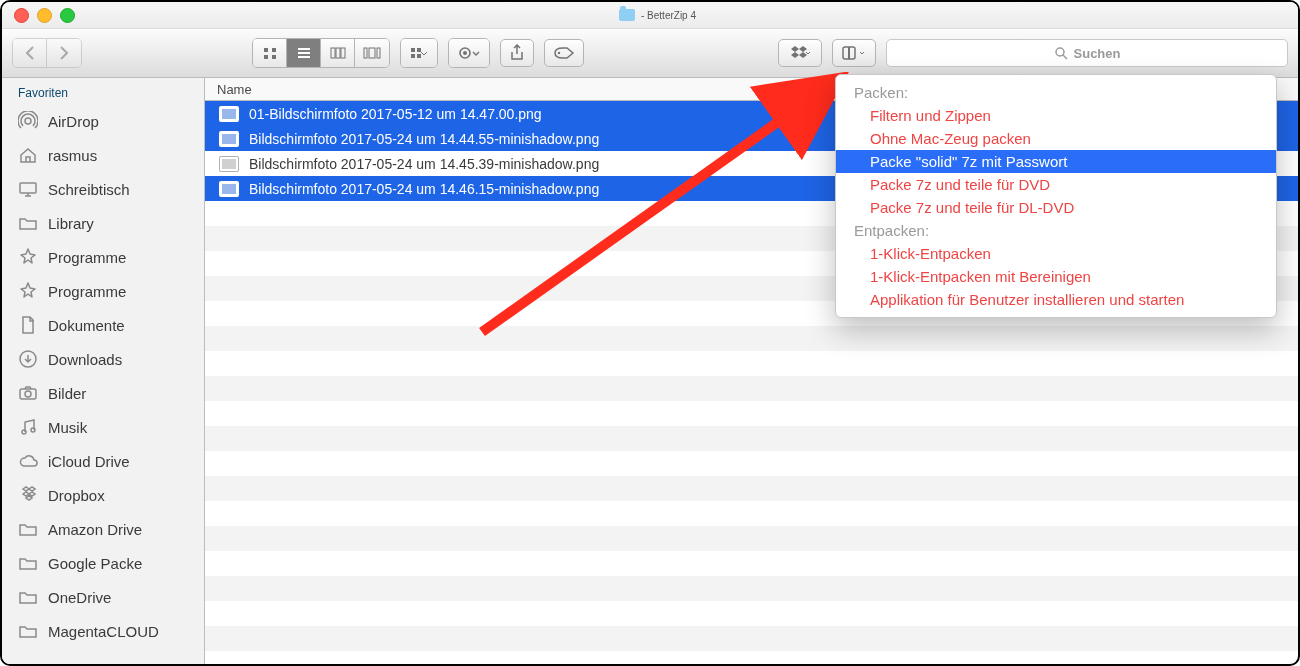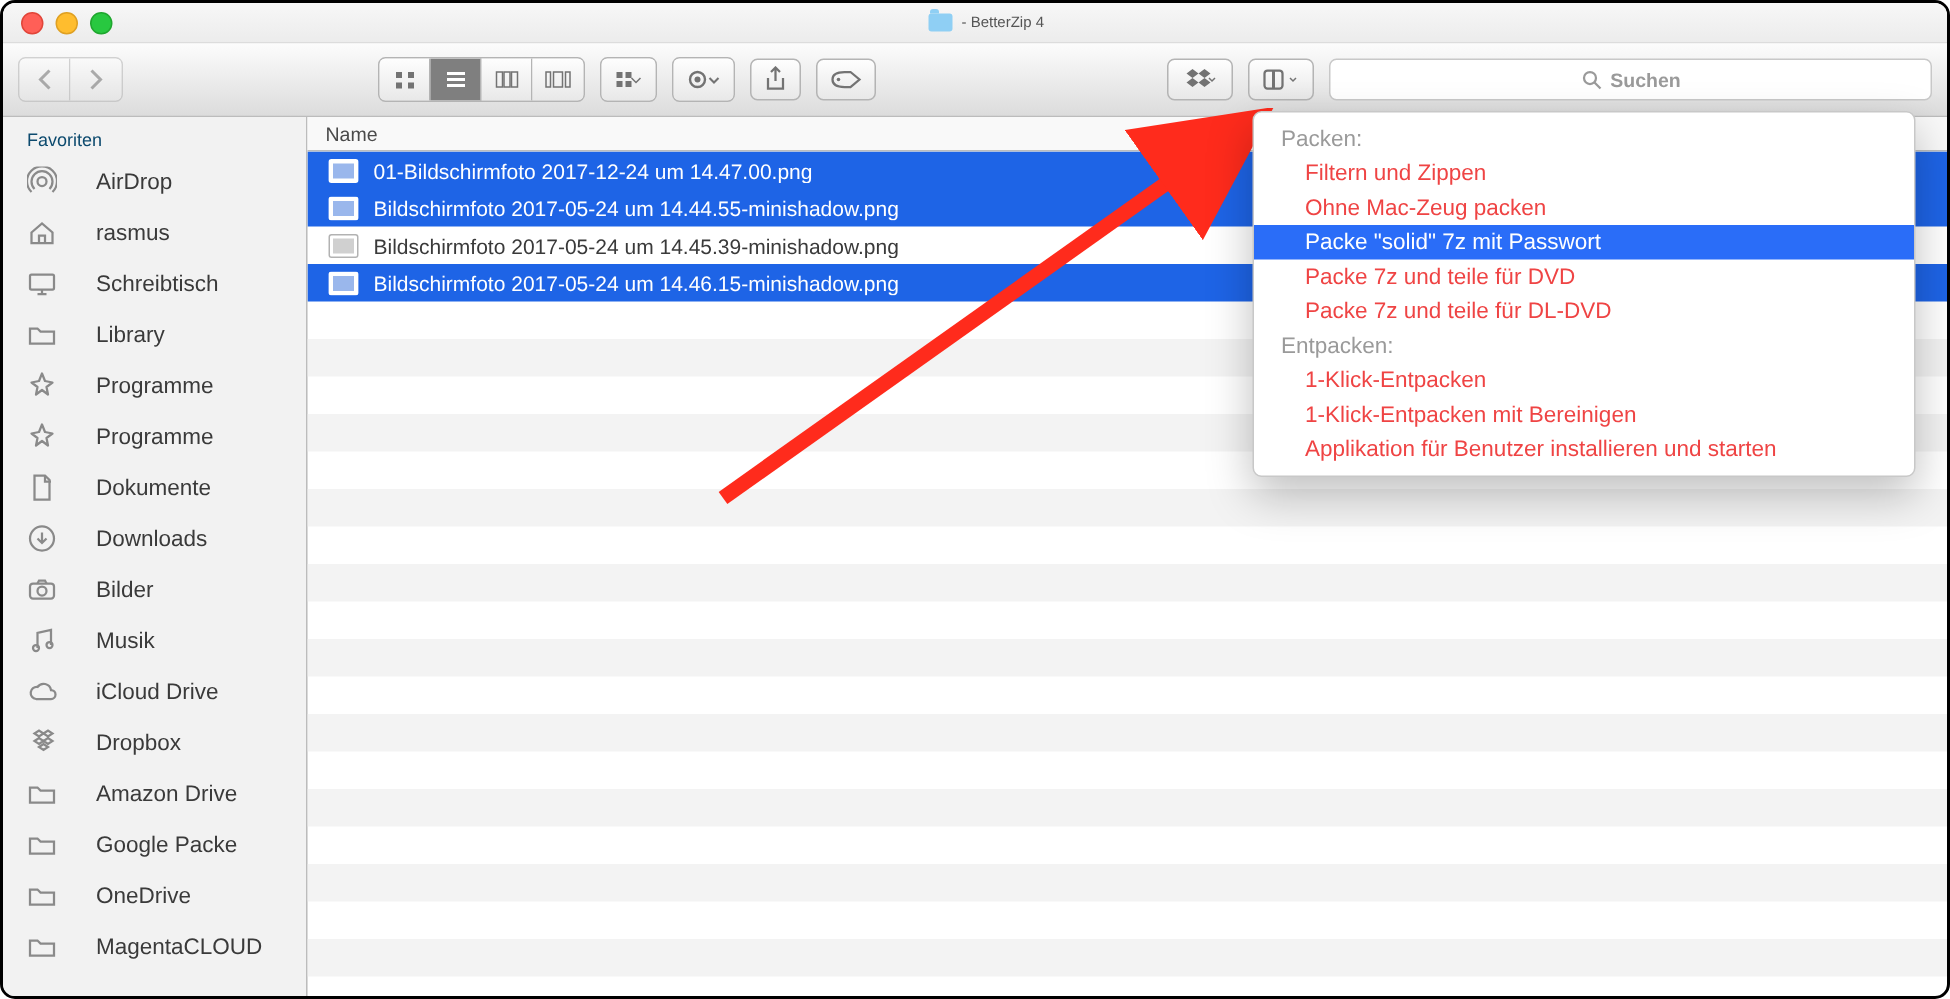--- a/index.html
+++ b/index.html
@@ -40,21 +40,21 @@
   .seg>button,.tb-btn{background:linear-gradient(#fefefe,#e8e8e8);border:none;border-right:1px solid #b4b4b4;height:28px;min-width:34px;display:flex;align-items:center;justify-content:center;padding:0 8px;color:var(--icon);}
   .seg>button:last-child{border-right:none;}
   .seg>button.active{background:#7f7f7f;color:#fff;}
   .tb-btn{border:1px solid #b4b4b4;border-radius:5px;}
   .spacer{flex:1;}
   .search{flex:0 0 400px;display:flex;align-items:center;height:26px;border:1px solid #c8c8c8;border-radius:5px;background:#fff;color:#9a9a9a;justify-content:center;gap:6px;font-size:13px;font-weight:bold;}
   
   .body{display:flex;height:590px;}
   .sidebar{width:202px;background:var(--sidebar-bg);border-right:1px solid var(--border);padding:6px 0 0 0;overflow:hidden;}
   .side-title{font-size:12px;color:#0c4a6e;padding:2px 16px 4px;}
-  .side-item{display:flex;align-items:center;gap:26px;padding:4px 16px;height:26px;font-size:15px;color:#3a3a3a;}
+  .side-item{display:flex;align-items:center;gap:10px;padding:4px 16px;height:26px;font-size:15px;color:#3a3a3a;}
   .side-item svg{width:20px;height:20px;color:#8a8a8a;flex:none;}
   
   .files{flex:1;display:flex;flex-direction:column;position:relative;}
   .columns{height:22px;display:flex;background:var(--header-bg);border-bottom:1px solid var(--border);font-size:13px;color:var(--header-text);}
   .col-name{flex:1;display:flex;align-items:center;padding:0 12px;gap:6px;border-right:1px solid #e2e2e2;text-align:right;}
   .col-name .sort{margin-left:auto;font-size:10px;color:#777;}
   .col-icloud{width:46px;border-right:1px solid #e2e2e2;}
   .col-date{width:270px;padding:0 12px;display:flex;align-items:center;}
   .rows{flex:1;overflow:hidden;}
   .row{height:25px;display:flex;align-items:center;font-size:14px;}
@@ -326,21 +326,21 @@
         </div>
         <div class="col-icloud"></div>
         <div class="col-date">
           <span>de</span>
         </div>
       </div>
       <div class="rows" id="rows">
           <div class="row sel">
     <div class="cell-name">
       <span class="thumb"></span>
-      <span>01-Bildschirmfoto 2017-12-24 um 14.47.00.png</span>
+      <span>01-Bildschirmfoto 2017-05-12 um 14.47.00.png</span>
     </div>
     <div class="cell-cloud"></div>
     <div class="cell-date">Heut</div>
           </div>
           <div class="row alt sel">
     <div class="cell-name">
       <span class="thumb"></span>
       <span>Bildschirmfoto 2017-05-24 um 14.44.55-minishadow.png</span>
     </div>
     <div class="cell-cloud">

